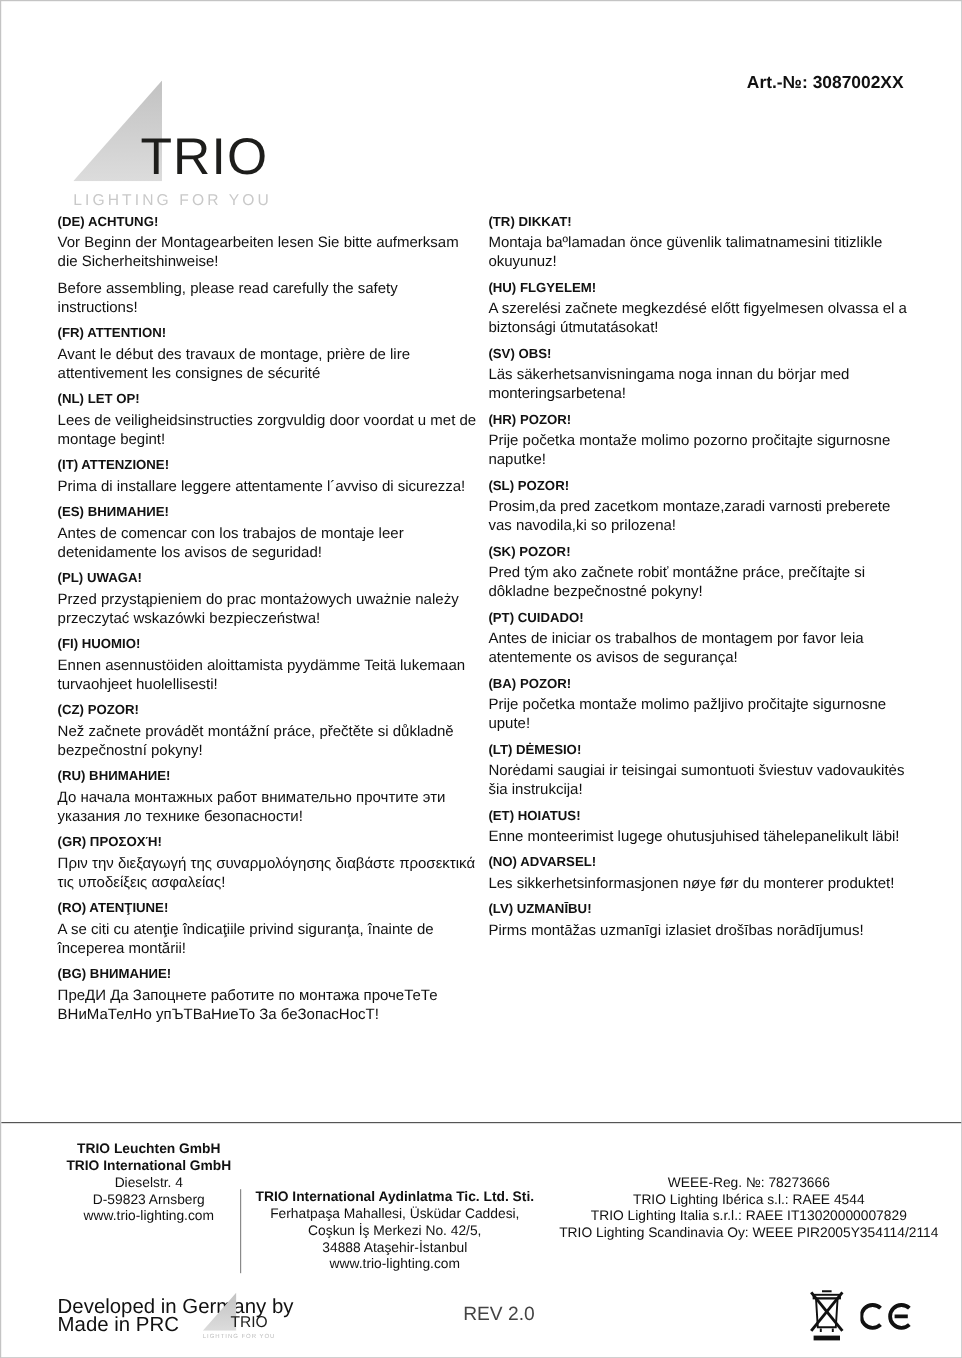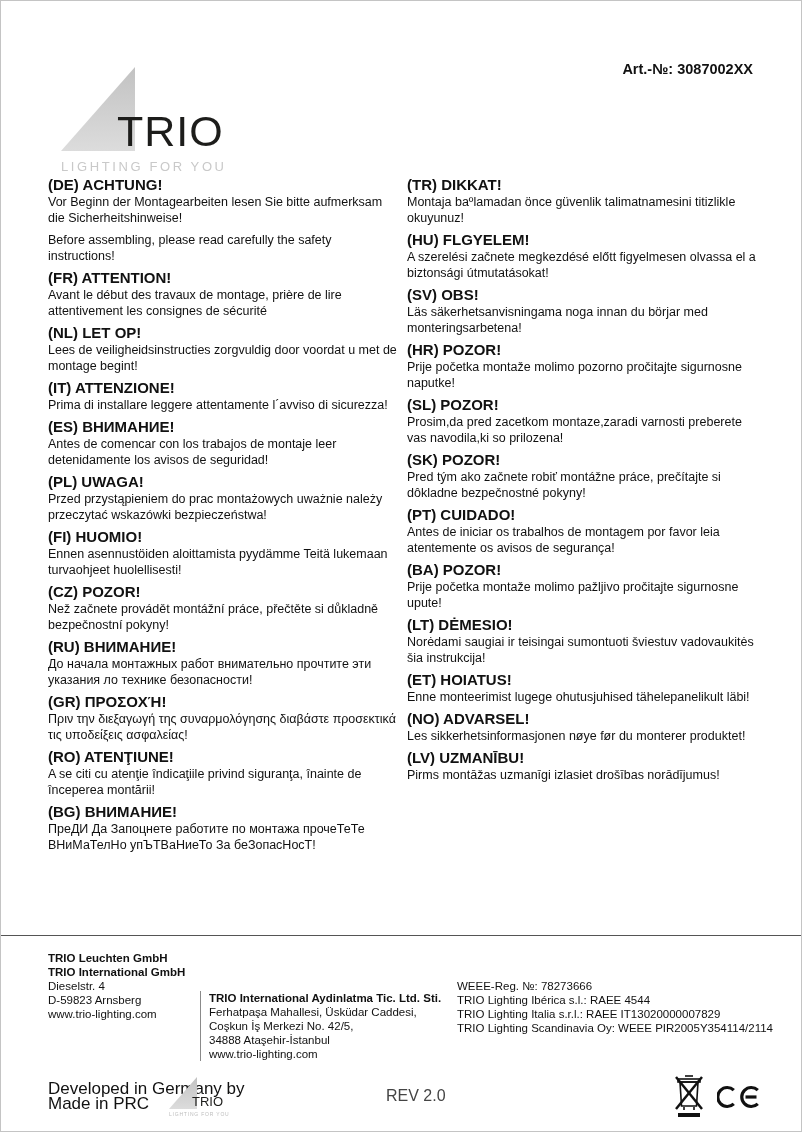--- a/index.html
+++ b/index.html
@@ -16,27 +16,27 @@
   .logo .tri { position:absolute; left:0; top:0; }
   .logo .brand { position:absolute; left:56px; top:44px; font-size:43px; line-height:40px;
                  font-weight:400; letter-spacing:1px; color:#1d1d1b; }
   .logo .tag { position:absolute; left:0; top:92px; font-size:13px; letter-spacing:2.6px;
                color:#c9c9c9; white-space:nowrap; }
 
   
   .warnings { position:absolute; top:176px; left:47px; width:708px;
               display:grid; grid-template-columns:1fr 1fr; column-gap:10px; }
   .entry { margin-bottom:6px; }
-  .wtitle { font-size:15px; font-weight:700; line-height:16px; margin-bottom:1px; }
+  .wtitle { font-size:11px; font-weight:700; line-height:16px; margin-bottom:1px; }
   .wbody { font-size:12.5px; line-height:16px; }
 
   
   .rule { position:absolute; top:934px; left:0; width:802px; border:0; border-top:1.5px solid #555; }
   .footer { position:absolute; top:950px; left:47px; right:10px; display:flex;
-            font-size:11.5px; line-height:14px; min-height:96px; }
+            font-size:11.5px; line-height:14px; min-height:96px;text-align:center; }
   .fcol1 { width:152px; }
   .fcol2 { width:249px; border-left:1px solid #8a8a8a; padding-left:8px;margin-top:40px; }
   .fcol3 { flex:1; padding-left:8px; padding-top:28px; }
   .fline { white-space:nowrap; }
   .fbold { font-weight:700; }
 
   
   .dev-text { position:absolute; left:47px; top:1080px; font-size:17px; line-height:15px; }
   .mini-logo { position:absolute; left:168px; top:1076px; width:80px; height:48px; }
   .mini-logo .tri { position:absolute; left:0; top:0; }

